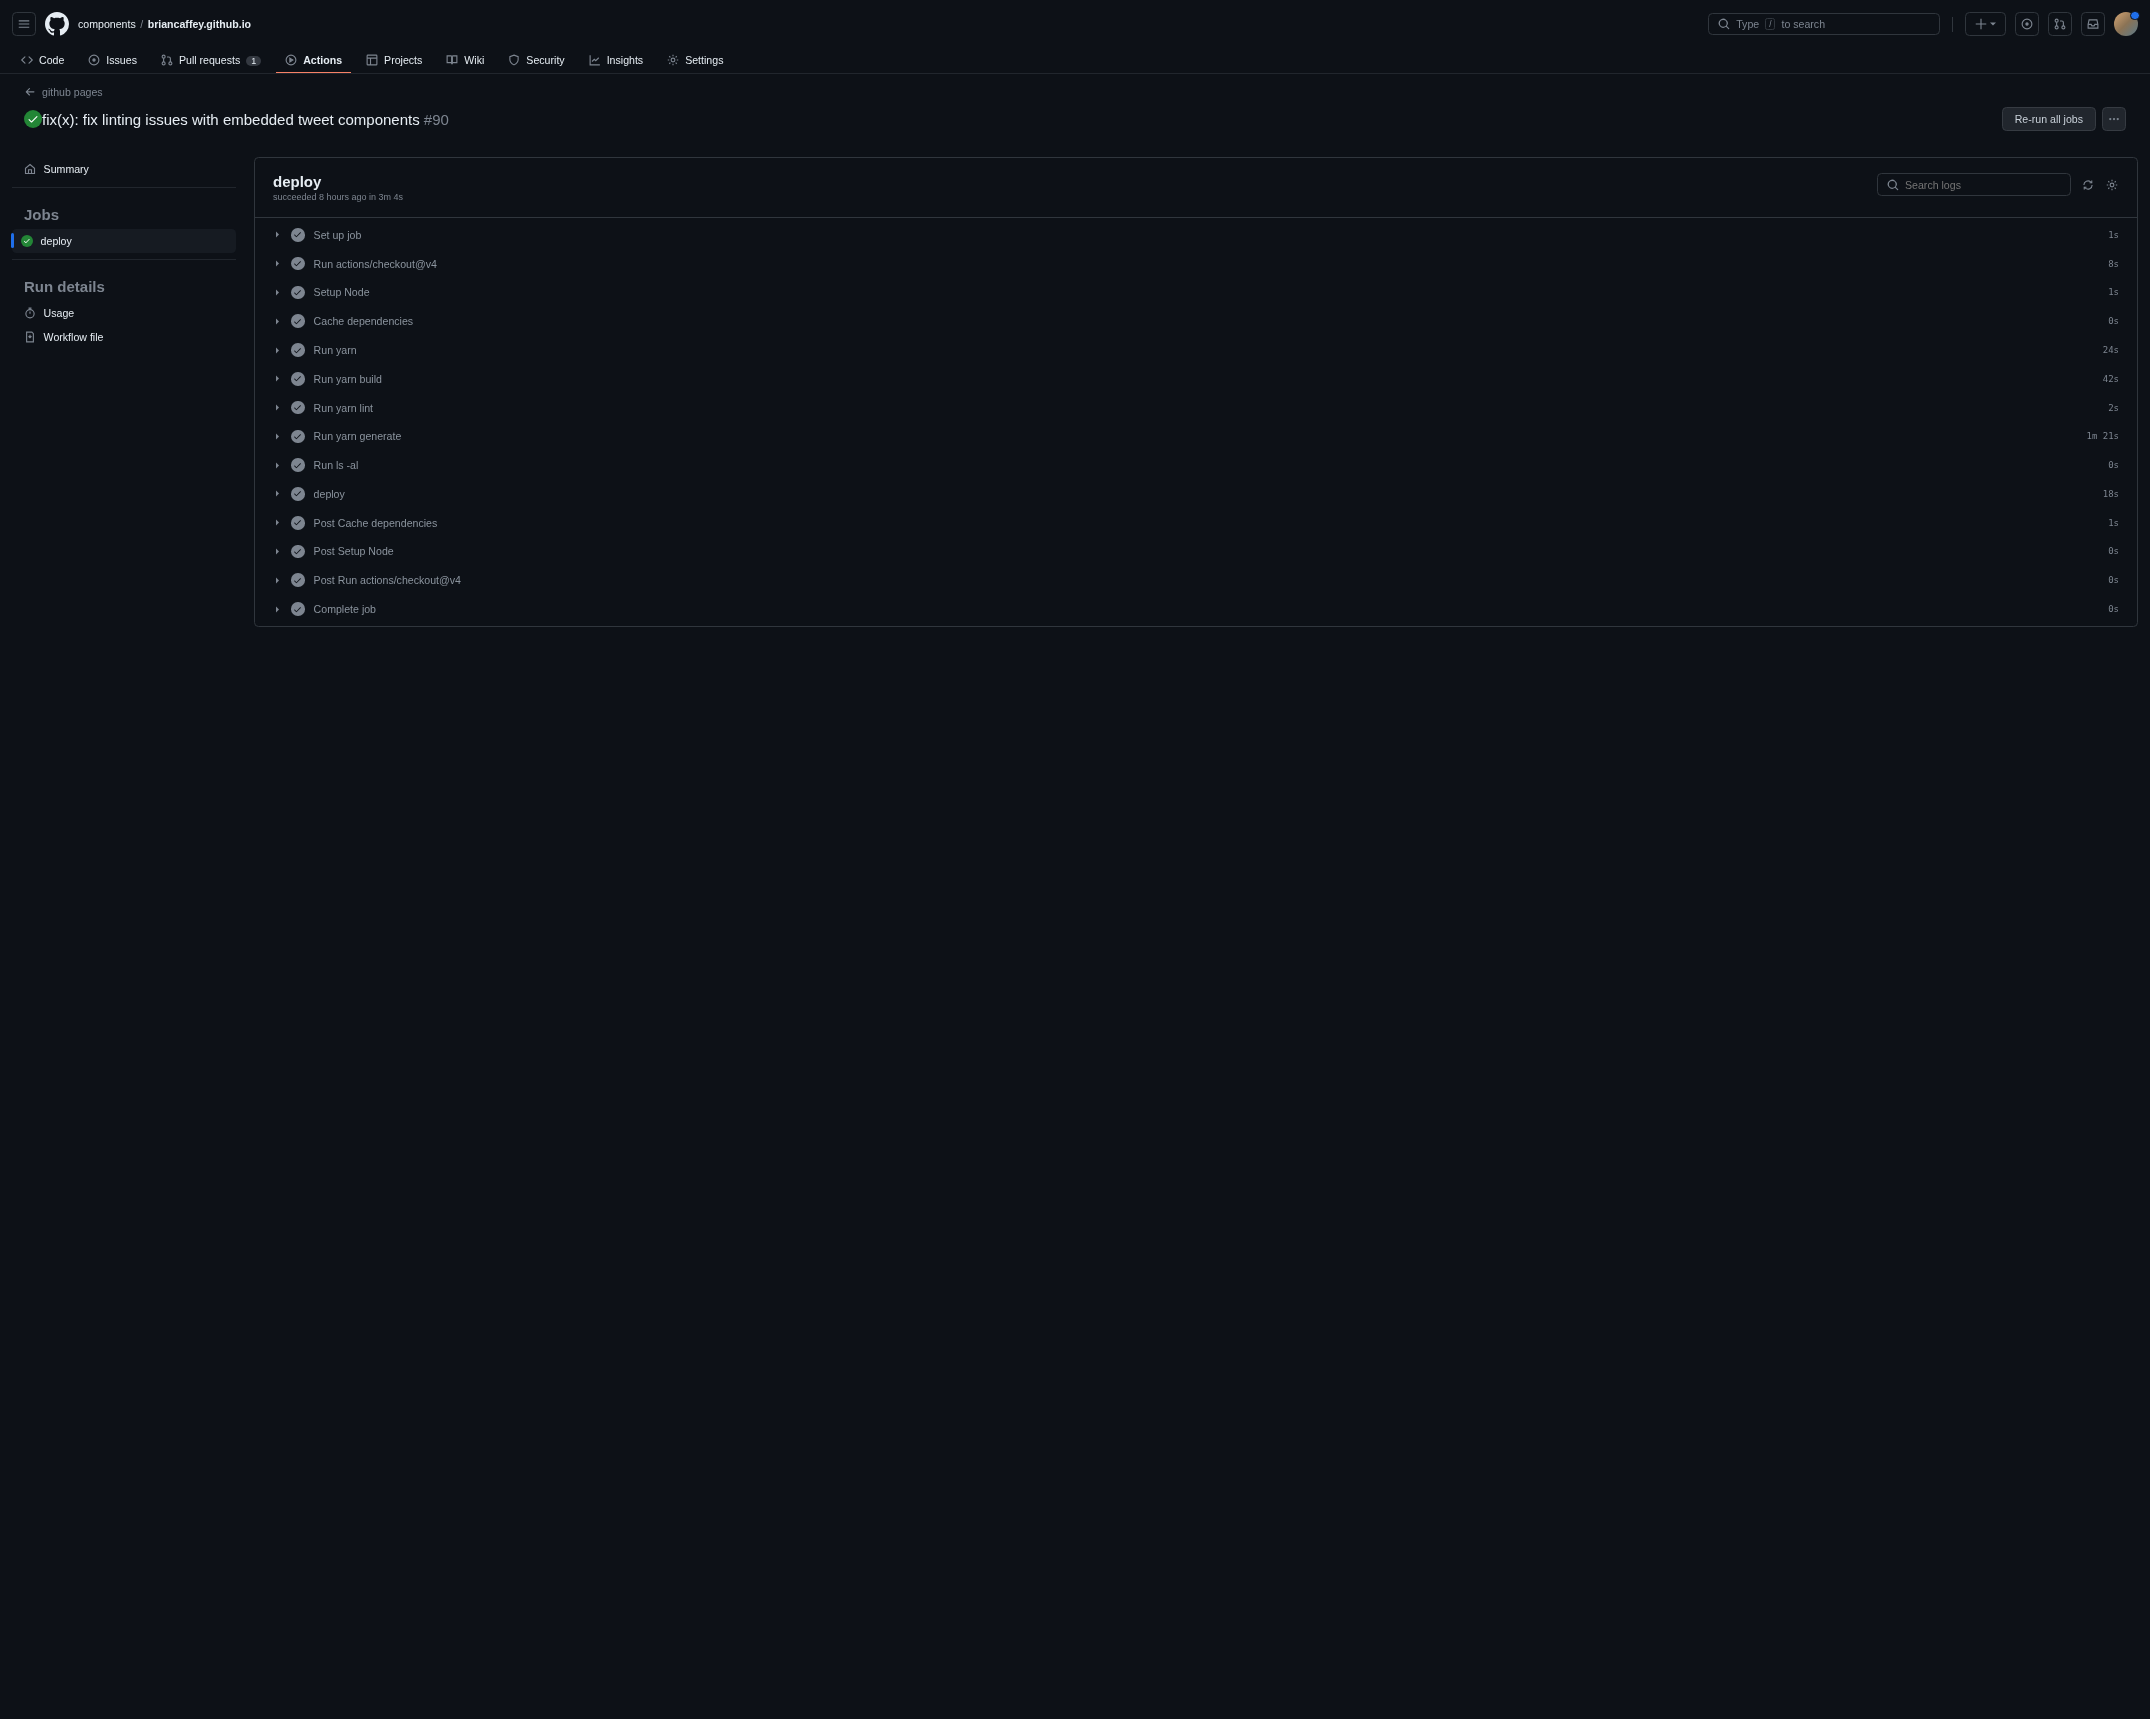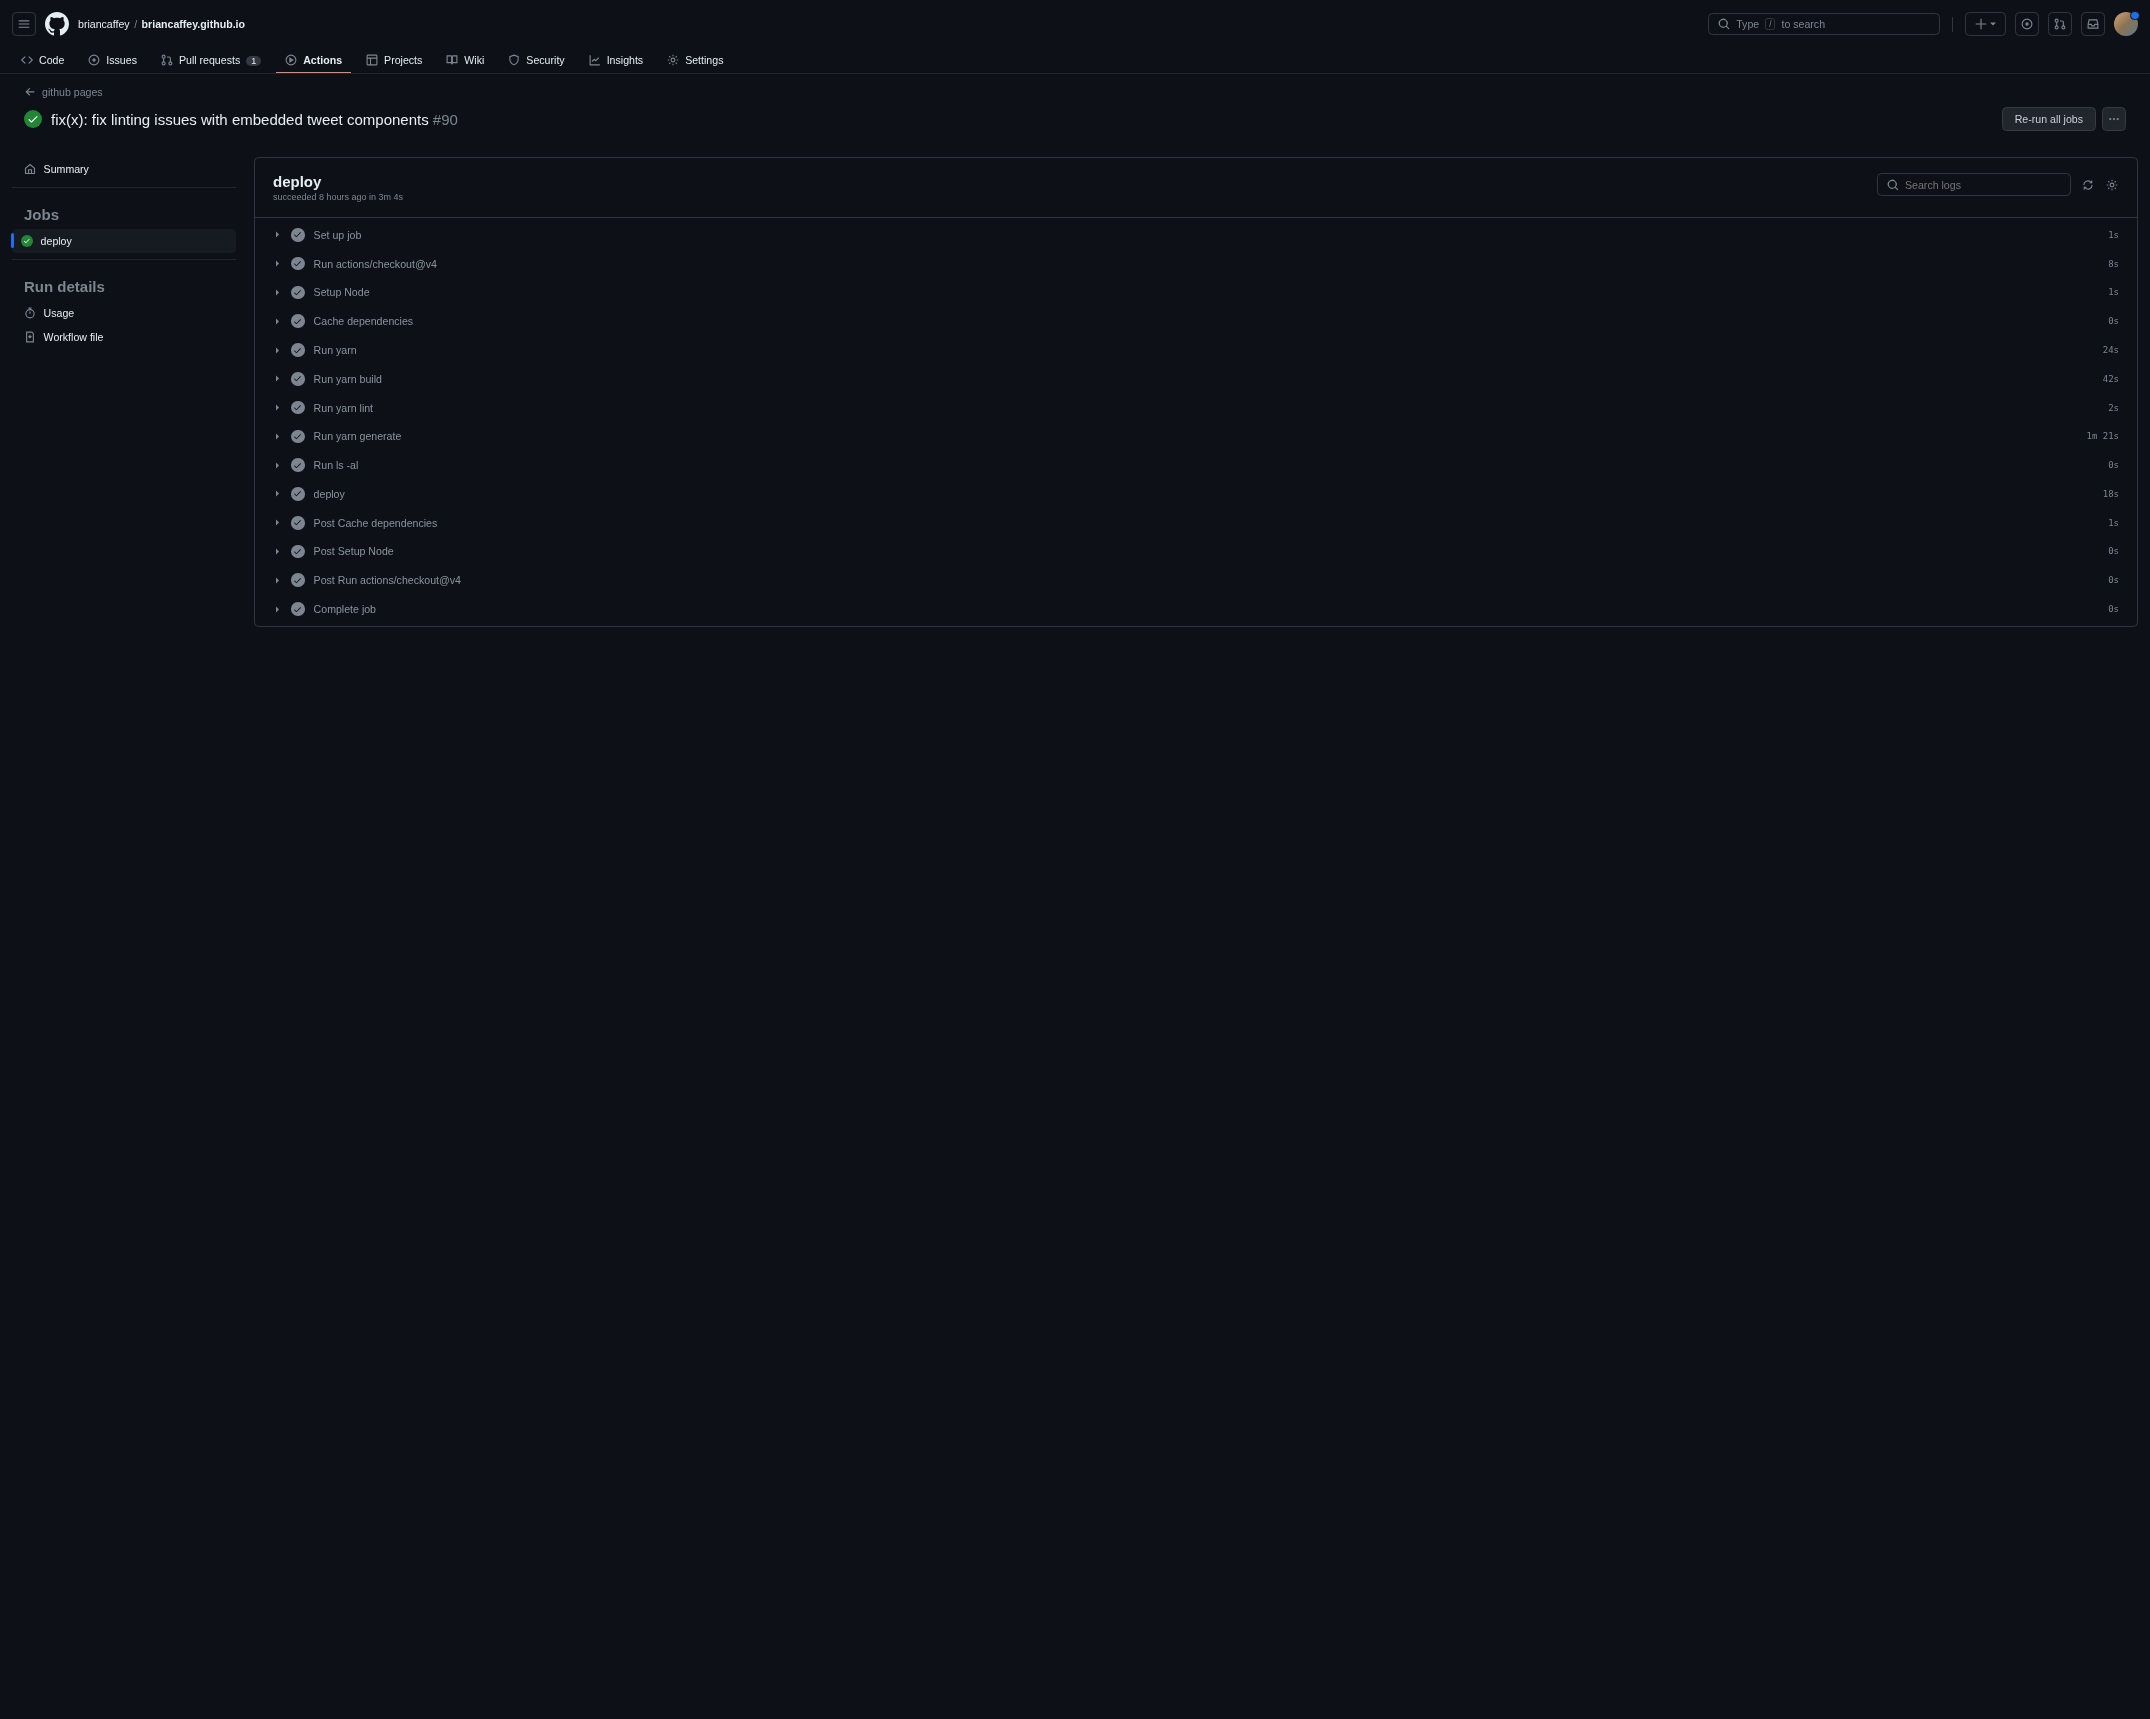--- a/index.html
+++ b/index.html
@@ -121,21 +121,21 @@
     .action-header {
       padding: 12px 24px 18px 24px;
     }
     .back-link {
       display: flex; align-items: center; gap: 6px;
       color: #7d8590; cursor: pointer;
       margin-bottom: 9px;
       font-size: 10.6px;
     }
     .title-row {
-      display: flex; align-items: center; gap: 9px;
+      display: flex; align-items: center; 
     }
     .status-check {
       width: 18px; height: 18px;
       background: #238636;
       border-radius: 50%;
       display: flex; align-items: center; justify-content: center;
       flex-shrink: 0;
     }
     .run-title {
       font-size: 15px; font-weight: 400;
@@ -298,21 +298,21 @@
     <svg width="12" height="12" viewBox="0 0 16 16" fill="#7d8590">
         <path d="M1 3h14v1.5H1zM1 7.25h14v1.5H1zM1 11.5h14V13H1z"></path>
       </svg>
   </button>
   <div class="github-logo">
     <svg width="24" height="24" viewBox="0 0 16 16" fill="#e6edf3">
         <path d="M8 0C3.58 0 0 3.58 0 8c0 3.54 2.29 6.53 5.47 7.59.4.07.55-.17.55-.38 0-.19-.01-.82-.01-1.49-2.01.37-2.53-.49-2.69-.94-.09-.23-.48-.94-.82-1.13-.28-.15-.68-.52-.01-.53.63-.01 1.08.58 1.23.82.72 1.21 1.87.87 2.33.66.07-.52.28-.87.51-1.07-1.78-.2-3.64-.89-3.64-3.95 0-.87.31-1.59.82-2.15-.08-.2-.36-1.02.08-2.12 0 0 .67-.21 2.2.82.64-.18 1.32-.27 2-.27.68 0 1.36.09 2 .27 1.53-1.04 2.2-.82 2.2-.82.44 1.1.16 1.92.08 2.12.51.56.82 1.27.82 2.15 0 3.07-1.87 3.75-3.65 3.95.29.25.54.73.54 1.48 0 1.07-.01 1.93-.01 2.2 0 .21.15.46.55.38A8.013 8.013 0 0016 8c0-4.42-3.58-8-8-8z"></path>
       </svg>
   </div>
   <div class="breadcrumb">
-    <a>briancaffey</a>
+    <a>components</a>
     <span class="slash">/</span>
     <a class="repo">briancaffey.github.io</a>
   </div>
   <div class="header-spacer"></div>
   <div class="search-box">
     <svg width="12" height="12" viewBox="0 0 16 16" fill="#7d8590">
         <path d="M10.68 11.74a6 6 0 01-7.922-8.982 6 6 0 018.982 7.922l3.04 3.04a.749.749 0 11-1.06 1.06l-3.04-3.04zM11.5 7a4.5 4.5 0 10-9 0 4.5 4.5 0 009 0z"></path>
       </svg>
     <span>Type</span>
     <span class="slash-key">/</span>

